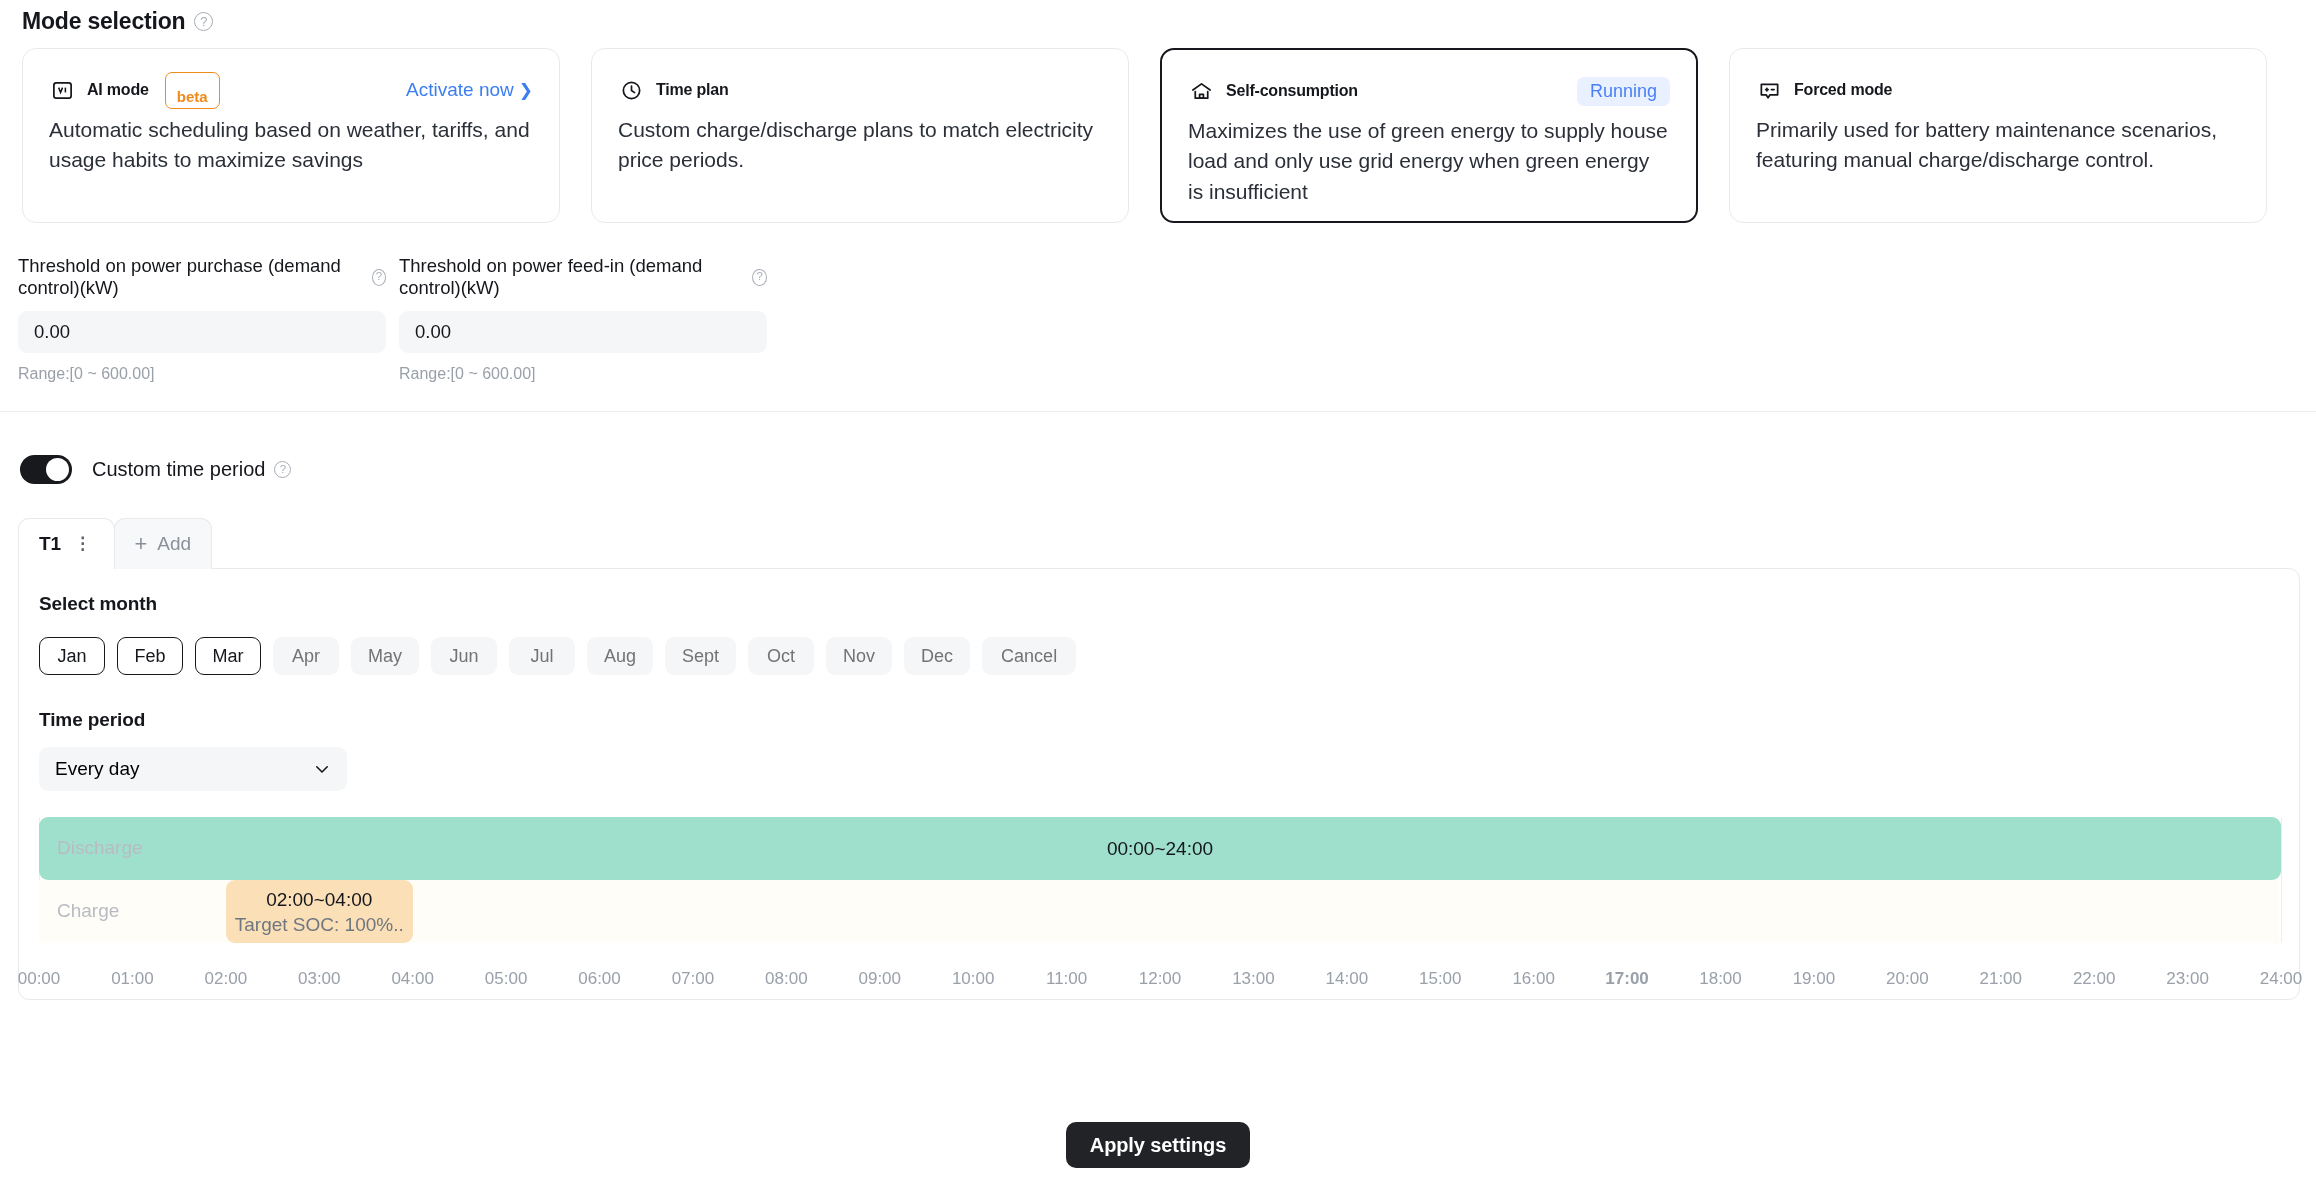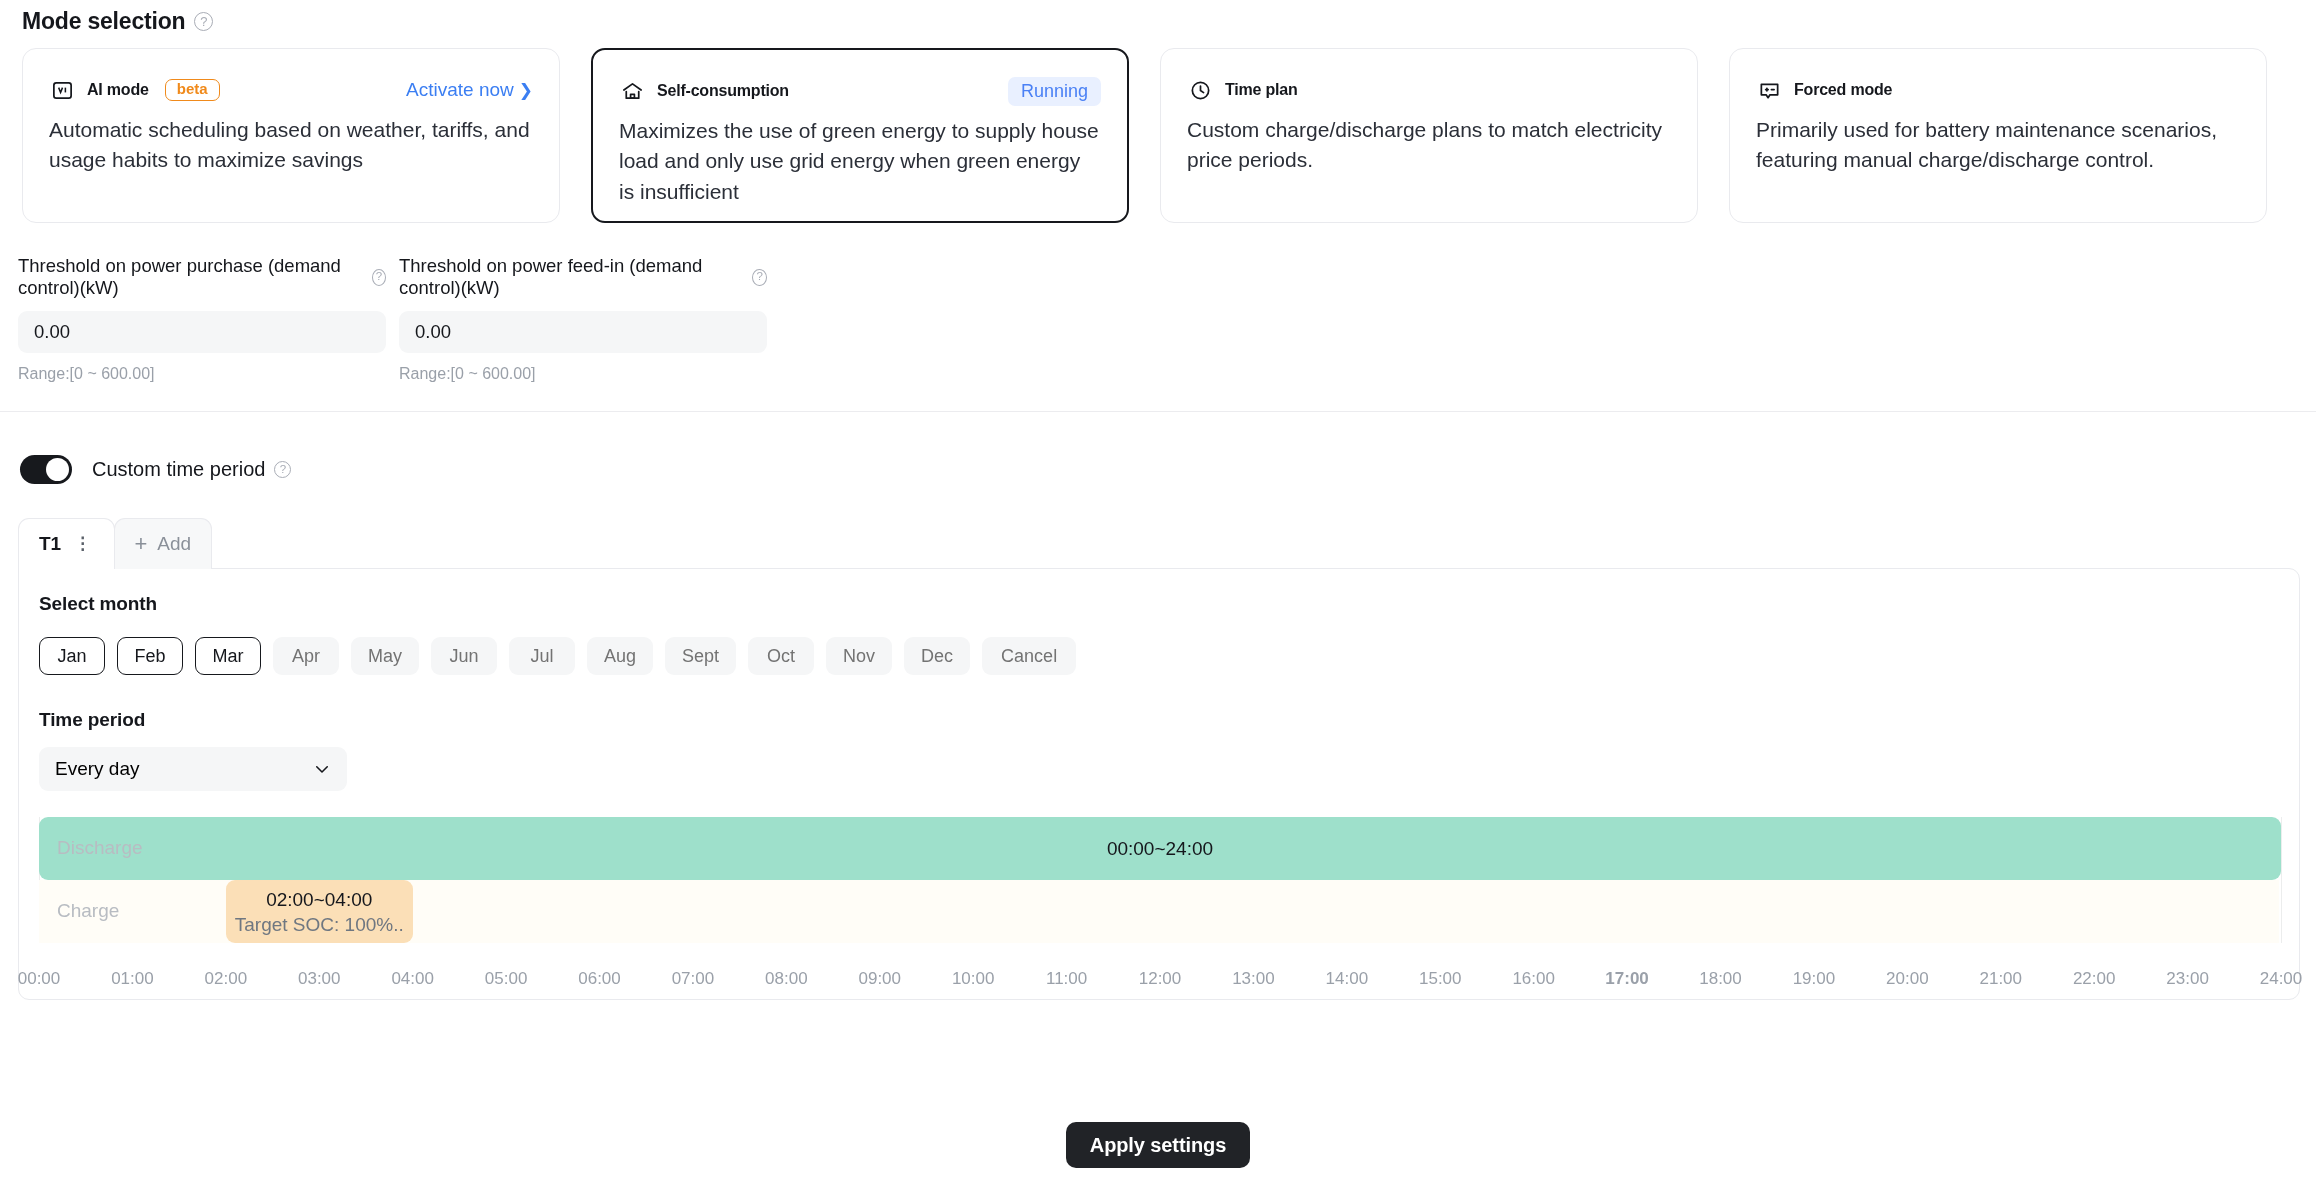--- a/index.html
+++ b/index.html
@@ -38,21 +38,21 @@
     position: relative;
   }
   .card.selected { border: 2.5px solid #16181d; }
   .card-head { display: flex; align-items: center; height: 30px; }
   .card-icon { width: 26px; height: 26px; margin-right: 12px; flex: 0 0 26px;
                display: flex; align-items: center; justify-content: center; }
   .card-title { font-size: 16px; font-weight: 700; letter-spacing: -0.2px; color: #15171c; }
   .badge-beta {
     margin-left: 16px; border: 1.4px solid #f08a1b; color: #f08a1b;
     border-radius: 7px; font-size: 15px; font-weight: 600;
-    padding: 1px 11px 4px; line-height: 1;
+    padding: 16px 11px 4px; line-height: 1;
   }
   .badge-running {
     margin-left: auto; background: #e9f0ff; color: #4a80f5;
     border-radius: 7px; font-size: 18px; padding: 5px 13px 6px; line-height: 1;
   }
   .activate {
     margin-left: auto; color: #3b7ef2; font-size: 19px;
     display: flex; align-items: center; gap: 5px; cursor: pointer;
   }
   .chev-r { font-size: 17px; line-height: 1; }
@@ -203,46 +203,46 @@
         <span class="card-title">AI mode</span>
         <span class="badge-beta">beta</span>
         <span class="activate">
           <span>Activate now</span>
           <span class="chev-r">❯</span>
         </span>
       </div>
       <div class="card-desc">Automatic scheduling based on weather, tariffs, and usage habits to maximize savings</div>
     </div>
 
+    <div class="card">
+      <div class="card-head">
+        <span class="card-icon">
+          <svg width="23" height="23" viewBox="0 0 24 24" fill="none" stroke="#15171c" stroke-width="1.8" stroke-linecap="round">
+            <circle cx="12" cy="12" r="8.5"></circle>
+              <path d="M12 7.5V12l3.2 2.2"></path>
+          </svg>
+        </span>
+        <span class="card-title">Time plan</span>
+      </div>
+      <div class="card-desc">Custom charge/discharge plans to match electricity price periods.</div>
+    </div>
+
     <div class="card selected">
       <div class="card-head">
         <span class="card-icon">
           <svg width="23" height="23" viewBox="0 0 24 24" fill="none" stroke="#15171c" stroke-width="1.8" stroke-linecap="round" stroke-linejoin="round">
             <path d="M3 10.5L12 4l9 6.5"></path>
               <path d="M5.5 12v7h13v-7"></path>
               <rect x="10" y="15" width="4" height="4"></rect>
           </svg>
         </span>
         <span class="card-title">Self-consumption</span>
         <span class="badge-running">Running</span>
       </div>
       <div class="card-desc">Maximizes the use of green energy to supply house load and only use grid energy when green energy is insufficient</div>
-    </div>
-
-    <div class="card">
-      <div class="card-head">
-        <span class="card-icon">
-          <svg width="23" height="23" viewBox="0 0 24 24" fill="none" stroke="#15171c" stroke-width="1.8" stroke-linecap="round">
-            <circle cx="12" cy="12" r="8.5"></circle>
-              <path d="M12 7.5V12l3.2 2.2"></path>
-          </svg>
-        </span>
-        <span class="card-title">Time plan</span>
-      </div>
-      <div class="card-desc">Custom charge/discharge plans to match electricity price periods.</div>
     </div>
 
     <div class="card">
       <div class="card-head">
         <span class="card-icon">
           <svg width="23" height="23" viewBox="0 0 24 24" fill="none" stroke="#15171c" stroke-width="1.8" stroke-linecap="round" stroke-linejoin="round">
             <path d="M20.5 5.5H3.5v11h5l2 3 2-3h8z"></path>
             <path d="M8 11h2.6M9.3 9.7v2.6M14 11h2.8"></path>
           </svg>
         </span>

